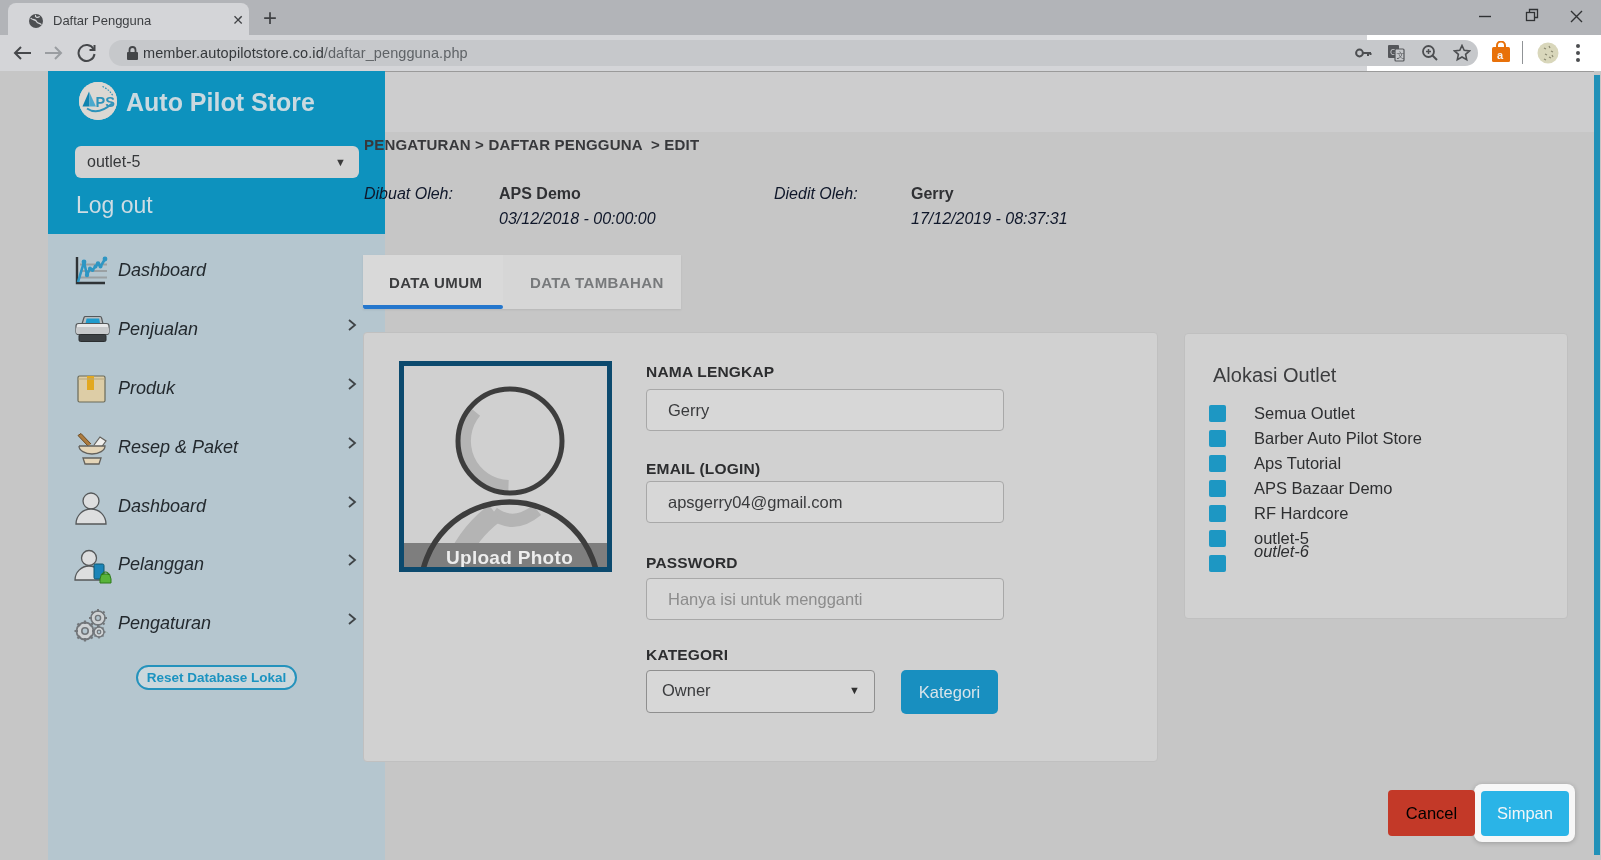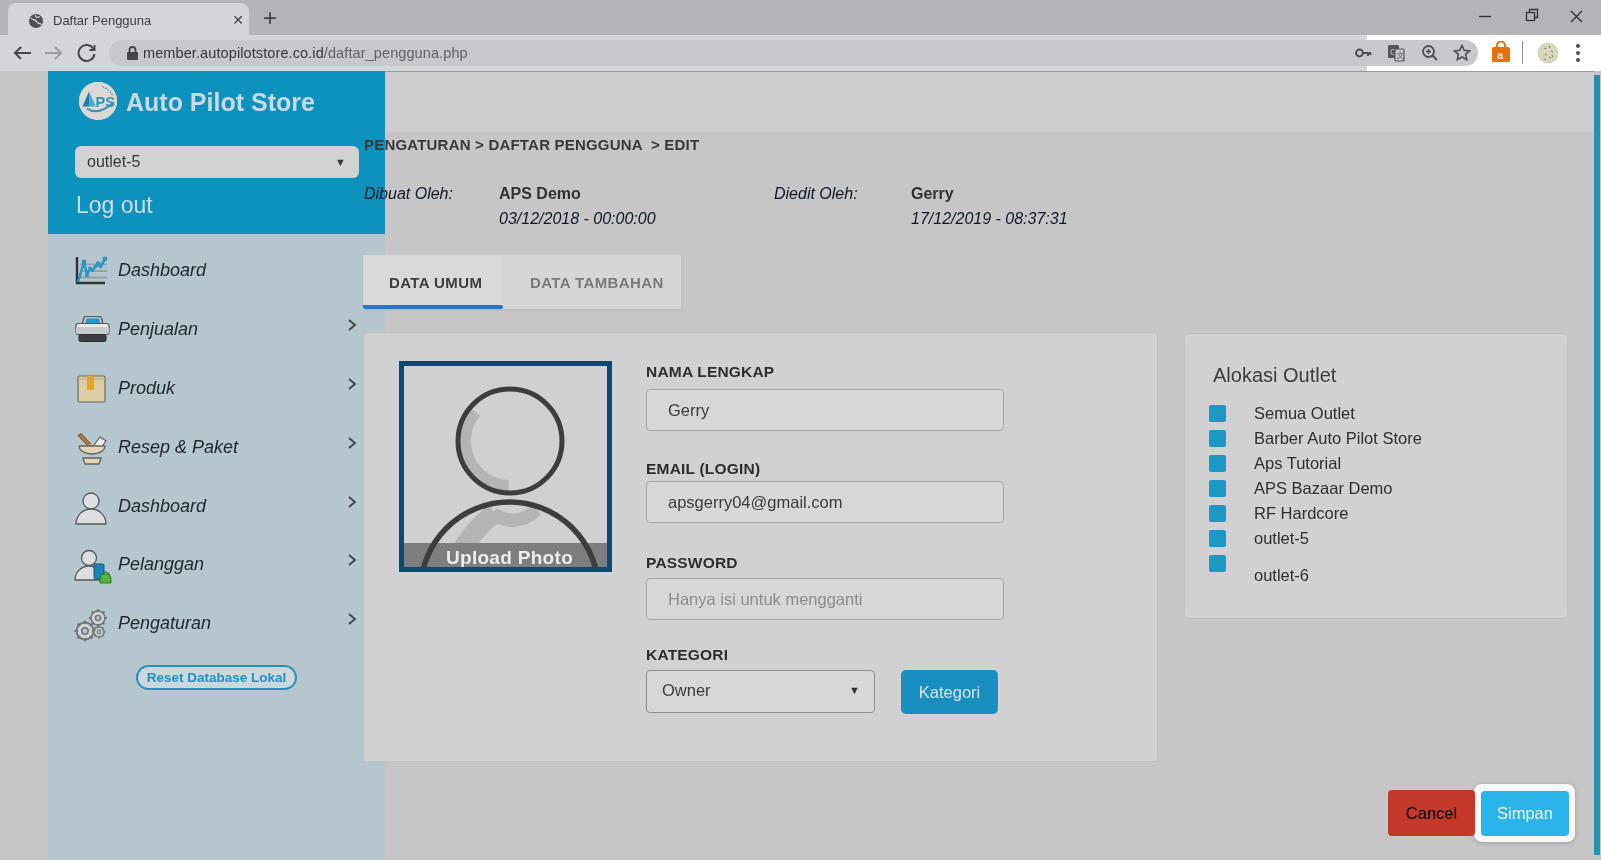--- a/index.html
+++ b/index.html
@@ -332,19 +332,19 @@
       <div class="chklbl" style="top:95px;">Barber Auto Pilot Store</div>
     <div class="chk" style="top:121px;"></div>
       <div class="chklbl" style="top:120px;">Aps Tutorial</div>
     <div class="chk" style="top:146px;"></div>
       <div class="chklbl" style="top:145px;">APS Bazaar Demo</div>
     <div class="chk" style="top:171px;"></div>
       <div class="chklbl" style="top:170px;">RF Hardcore</div>
     <div class="chk" style="top:196px;"></div>
       <div class="chklbl" style="top:195px;">outlet-5</div>
     <div class="chk" style="top:221px;"></div>
-      <div class="chklbl" style="top:232px;">outlet-6</div>
+      <div class="chklbl" style="top:208px;font-style:italic;">outlet-6</div>
   </div>
   <div id="whitebox"></div>
   <div id="cancel">Cancel</div>
   <div id="simpan">Simpan</div>
   <div id="scrollbar"></div>
 </div>
 
 </body></html>

